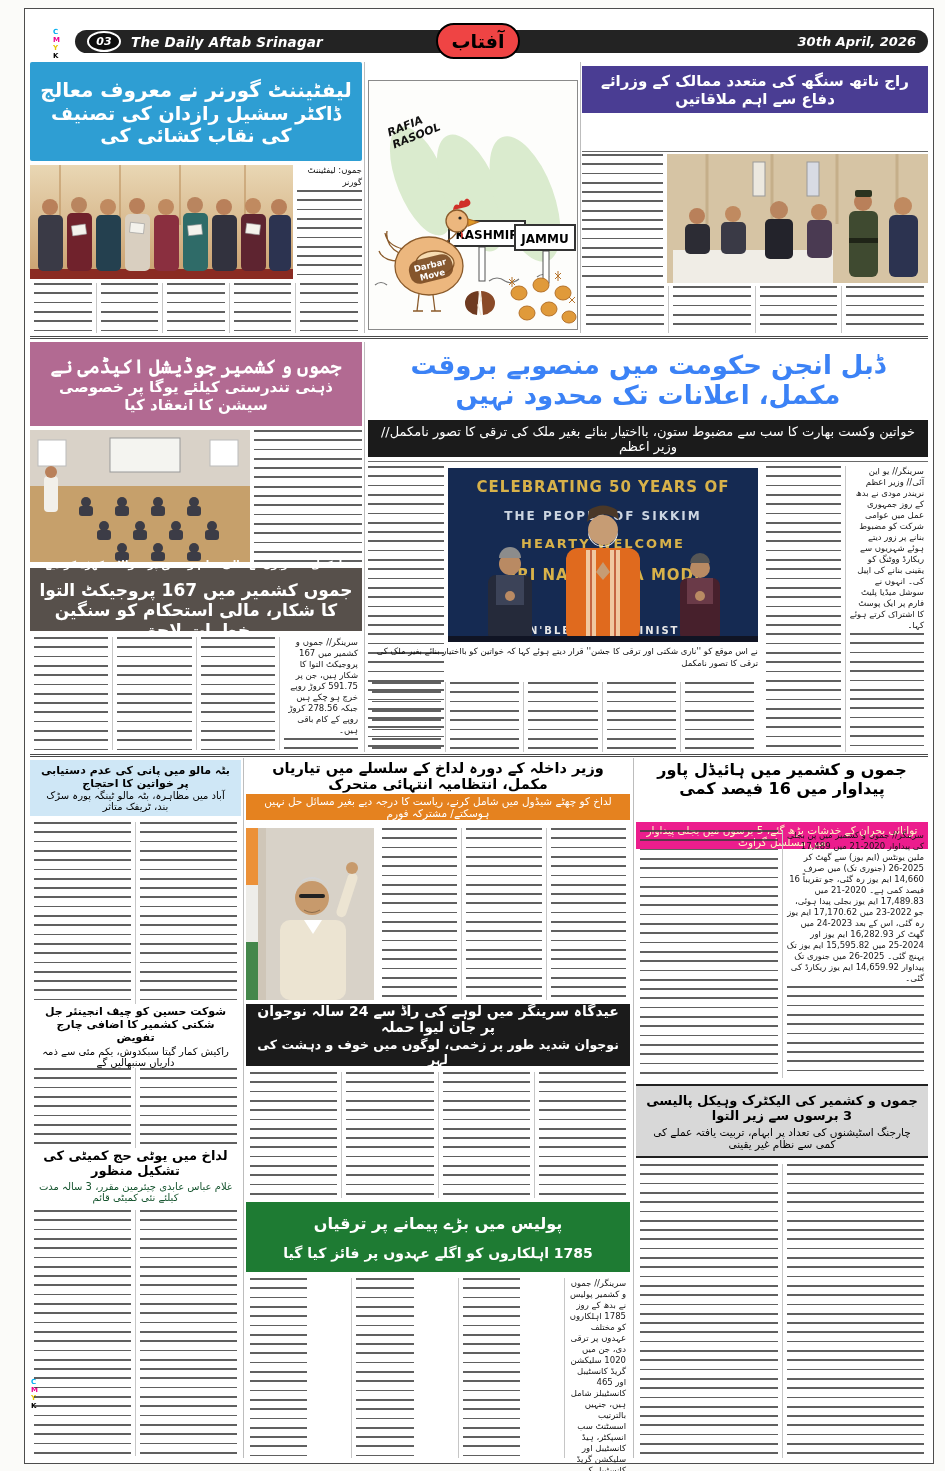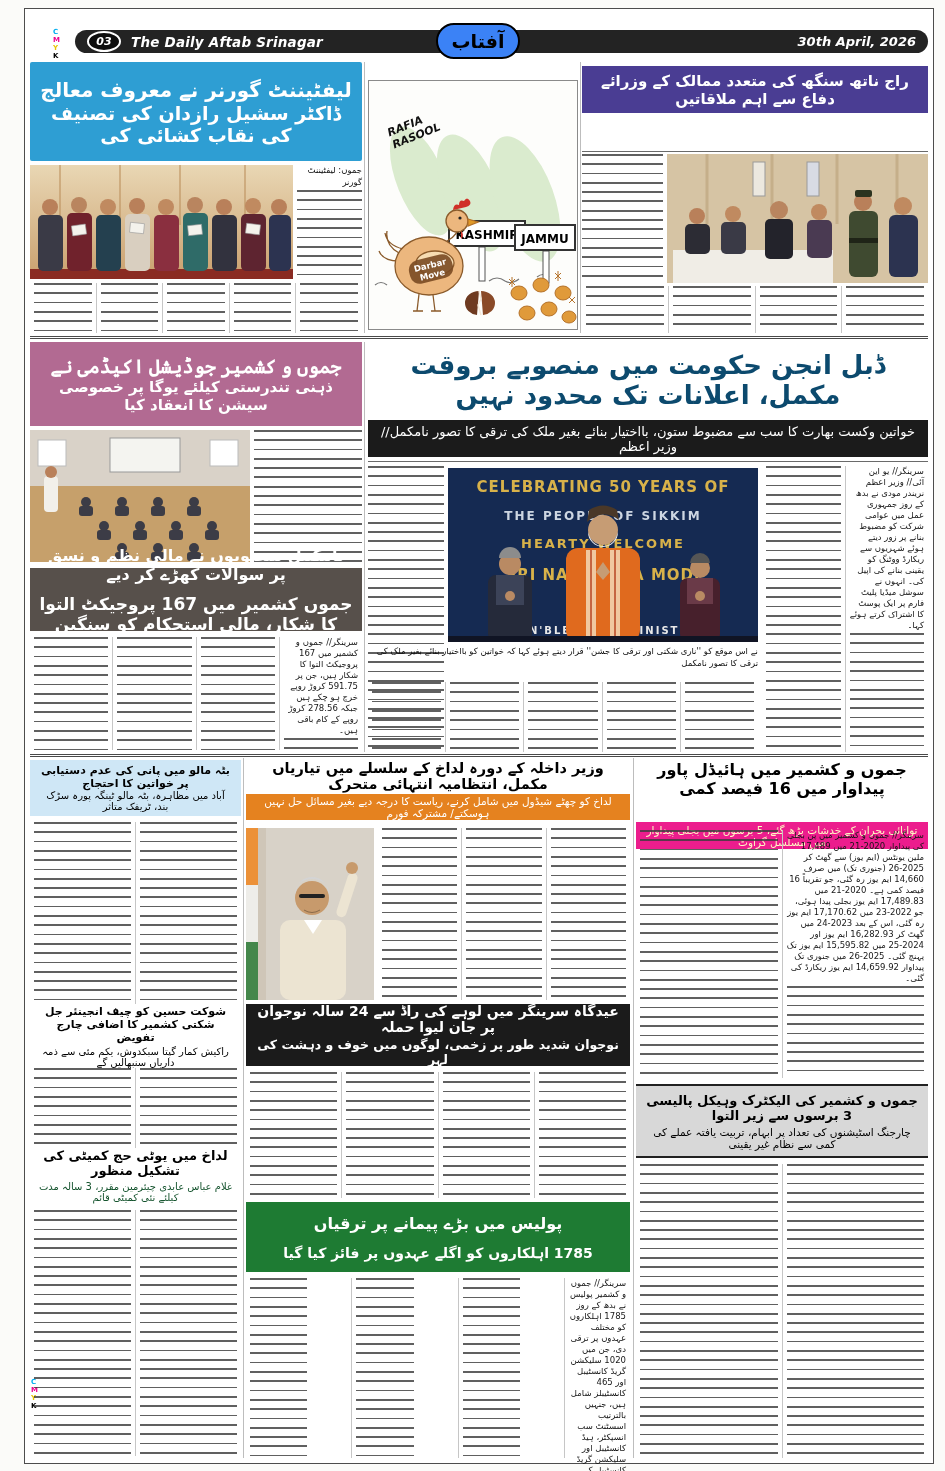--- a/index.html
+++ b/index.html
@@ -18,21 +18,21 @@
   .lead{direction:rtl;text-align:right;font-size:8.5px;line-height:11px;color:#161616;}
   .cap{direction:rtl;text-align:right;font-size:8.5px;line-height:11.5px;color:#101010;}
   .dr{border-top:1.5px solid #4a4a4a;border-bottom:1.5px solid #4a4a4a;height:3px;}
   .sr{border-top:1px solid #6a6a6a;height:0;}
   .vsep{width:1px;background:#bdbdbd;}
   .hdrbar{display:flex;align-items:center;background:#232323;border-radius:12px;color:#fff;padding:0 12px;gap:10px;}
   .pageno{display:flex;align-items:center;justify-content:center;width:30px;height:17px;background:#0d0d0d;
           border:2px solid #fff;border-radius:50%;font-style:italic;font-weight:bold;font-size:11px;}
   .masthead{font-size:13.5px;font-weight:bold;font-style:italic;letter-spacing:.2px;}
   .dateline{margin-left:auto;font-size:13px;font-weight:bold;font-style:italic;}
-  .logo{display:flex;align-items:center;justify-content:center;background:#3b82f6;border:2px solid #000;
+  .logo{display:flex;align-items:center;justify-content:center;background:#ef4444;border:2px solid #000;
         border-radius:18px;font-weight:bold;font-size:19px;color:#000;z-index:3;}
   .cmyk{display:flex;flex-direction:column;font-size:7px;font-weight:bold;line-height:8px;}
   .ph{overflow:hidden;background:#ddd;}
   .ph svg{display:block;}
 </style>
 </head>
 <body>
 
 <div class="page">
   <div class="frame"></div>
@@ -290,40 +290,40 @@
           <rect x="121" y="122" width="14" height="9" rx="3"></rect>
         <circle cx="164" cy="118" r="5"></circle>
           <rect x="157" y="122" width="14" height="9" rx="3"></rect>
       </g>
     </svg>
   </div>
   <div class="abs" style="left:254px;top:430px;width:108px;height:132px;display:flex;">
     <div class="tx cf"></div>
   </div>
   <div class="abs box u" style="left:30px;top:568px;width:332px;height:63px;background:#57504b;color:#fff;">
-    <div style="font-size:16px;">نامکمل منصوبوں نے مالی نظم و نسق پر سوالات کھڑے کر دیے</div>
+    <div style="font-size:10px;">نامکمل منصوبوں نے مالی نظم و نسق پر سوالات کھڑے کر دیے</div>
     <div style="font-size:17px;margin-top:10px;">جموں کشمیر میں 167 پروجیکٹ التوا کا شکار، مالی استحکام کو سنگین خطرات لاحق</div>
   </div>
   <div class="abs cols" style="left:30px;top:637px;width:332px;height:113px;">
     <div class="c">
       <div class="lead">سرینگر// جموں و کشمیر میں 167 پروجیکٹ التوا کا شکار ہیں، جن پر 591.75 کروڑ روپے خرچ ہو چکے ہیں جبکہ 278.56 کروڑ روپے کے کام باقی ہیں۔</div>
       <div class="tx cf" style="margin-top:2px;"></div>
     </div>
     <div class="c">
         <div class="tx cf"></div>
       </div>
     <div class="c">
         <div class="tx cf"></div>
       </div>
     <div class="c">
         <div class="tx cf"></div>
       </div>
   </div>
 
-  <div class="abs box u" style="left:368px;top:346px;width:560px;height:70px;color:#0c4a6e;">
+  <div class="abs box u" style="left:368px;top:346px;width:560px;height:70px;color:#3b82f6;">
     <div style="font-size:26px;line-height:1.15;">ڈبل انجن حکومت میں منصوبے بروقت مکمل، اعلانات تک محدود نہیں</div>
   </div>
   <div class="abs box u" style="left:368px;top:420px;width:560px;height:37px;background:#1b1b1b;color:#fff;">
     <div style="font-size:13px;font-weight:normal;">خواتین وکست بھارت کا سب سے مضبوط ستون، بااختیار بنائے بغیر ملک کی ترقی کا تصور نامکمل// وزیر اعظم</div>
   </div>
   <div class="abs sr" style="left:368px;top:461px;width:560px;"></div>
 
   <div class="abs" style="left:368px;top:466px;width:76px;height:286px;display:flex;">
     <div class="tx cf"></div>
   </div>

